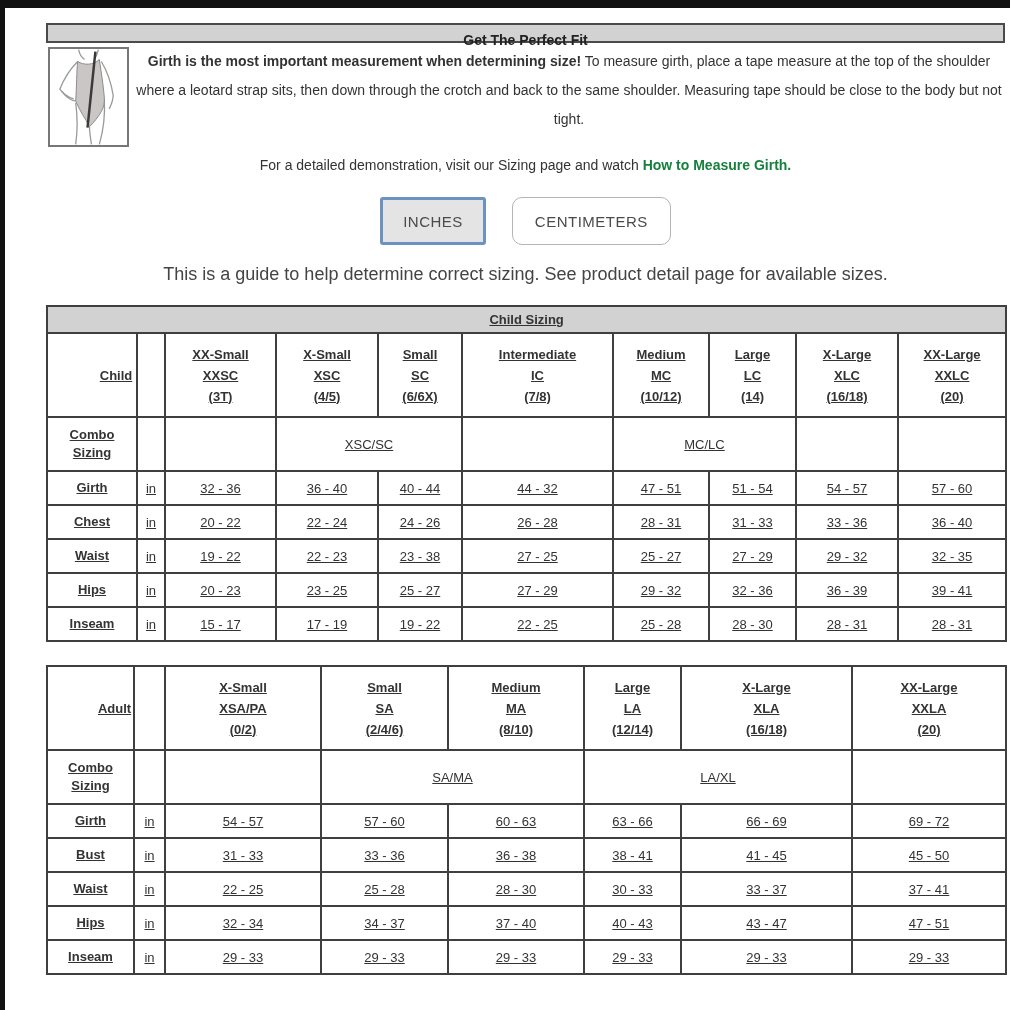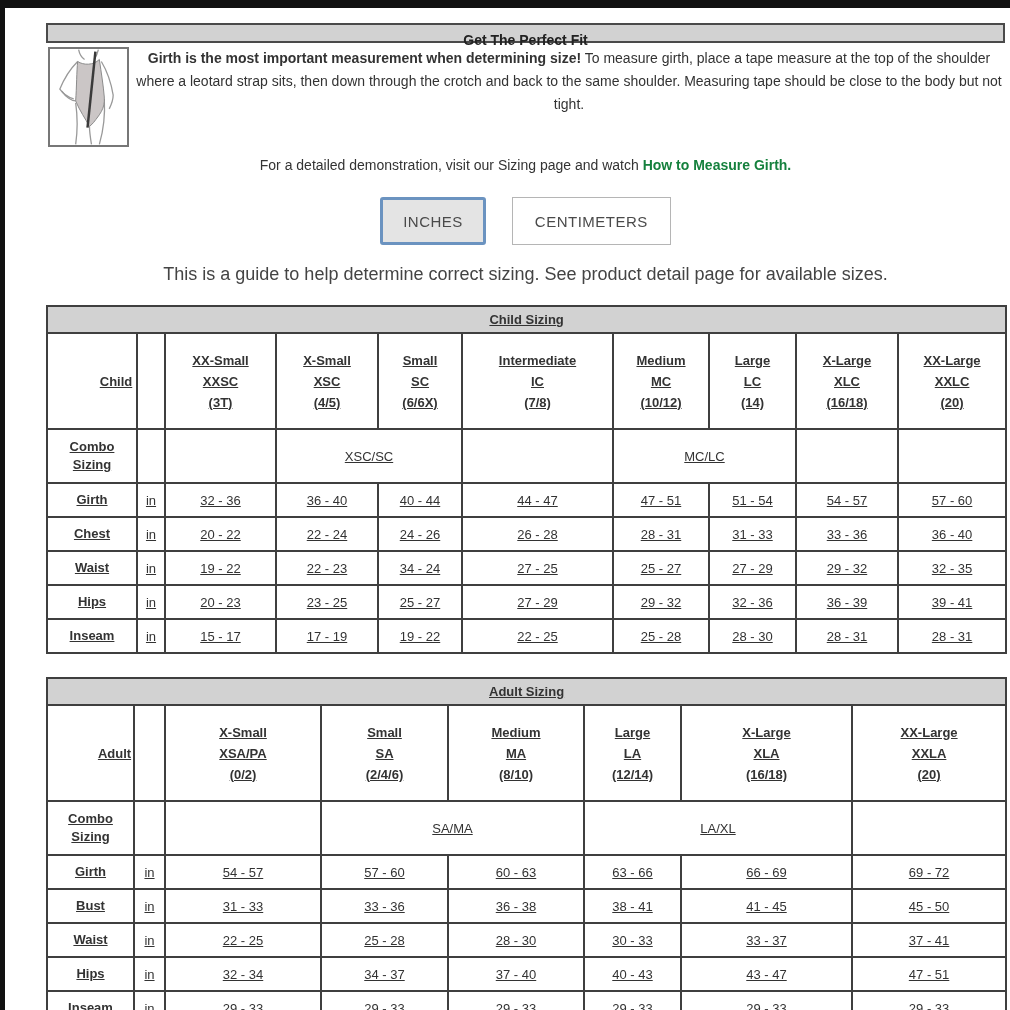--- a/index.html
+++ b/index.html
@@ -6,39 +6,39 @@
   html,body { width:1010px; height:1010px; background:#fff; font-family:"Liberation Sans", sans-serif; color:#333; position:relative; overflow:hidden; }
   .top-bar  { position:absolute; top:0; left:0; width:1010px; height:8px; background:#111; }
   .left-bar { position:absolute; top:8px; left:0; width:5px; height:1002px; background:#111; }
   .content  { position:absolute; left:46px; top:23px; width:959px; }
 
   .banner { height:20px; background:#d2d2d2; border:2px solid #4a4a4a; text-align:center;
             line-height:30px; font-weight:bold; font-size:14px; color:#222; }
 
   .intro-row { display:flex; margin-top:4px; align-items:flex-start; }
   .figure-box { width:81px; height:100px; border:2px solid #777; background:#fff; flex:0 0 auto; margin-left:2px; }
-  .intro-text { flex:1; text-align:center; font-size:14px; line-height:23px; padding-left:4px; }
+  .intro-text { flex:1; text-align:center; font-size:14px; line-height:29px; padding-left:4px; }
 
   .demo-line { text-align:center; font-size:14px; margin-top:10px; }
   .demo-line b { color:#15803d; }
 
   .btn-row { display:flex; justify-content:center; gap:26px; margin-top:24px; }
   .unit-btn { height:48px; font-size:15px; color:#4a4a4a; display:flex; align-items:center; justify-content:center;
-              background:#fff; border:1px solid #b5b5b5; border-radius:0; padding:0 22px;
+              background:#fff; border:1px solid #b5b5b5; border-radius:10px; padding:0 22px;
               font-family:"Liberation Sans", sans-serif; cursor:pointer; letter-spacing:0.5px; }
   .unit-btn.selected { background:#e4e4e4; border:3px solid #6b93c0; border-radius:3px; padding:0 20px; }
 
   .note-line { text-align:center; font-size:18px; color:#444; margin-top:19px; }
 
   table.sizing { border-collapse:collapse; table-layout:fixed; width:959px; margin-top:20px;text-decoration:underline; }
   table.sizing.adult-gap { margin-top:23px; }
   table.sizing td { border:2px solid #3f3f3f; text-align:center; vertical-align:middle;
                     font-size:13px; color:#333; overflow:hidden; }
   td.t-title { height:27px; background:#d2d2d2; font-weight:bold; font-size:13.5px; color:#222; }
-  tr.hdr td  { height:96px; font-weight:bold; line-height:21px; }
+  tr.hdr td  { height:84px; font-weight:bold; line-height:21px; }
   tr.hdr td.blanku, tr.combo td.blanku { font-weight:normal; }
   tr.combo td { height:54px; }
   td.corner  { font-weight:bold;padding-left:48px; }
   td.rlabel  { font-weight:bold; line-height:18px; }
   tr.datar td { height:34px; }
   td.tk { border-left-width:4px; }
 </style>
 </head>
 <body>
 
@@ -116,21 +116,21 @@
           <td class="ccell" colspan="2">MC/LC</td>
           <td class="ccell"></td>
           <td class="ccell"></td>
         </tr>
         <tr class="datar">
           <td class="rlabel">Girth</td>
           <td class="ucell">in</td>
           <td class="vcell">32 - 36</td>
           <td class="vcell">36 - 40</td>
           <td class="vcell">40 - 44</td>
-          <td class="vcell">44 - 47</td>
+          <td class="vcell">44 - 32</td>
           <td class="vcell">47 - 51</td>
           <td class="vcell">51 - 54</td>
           <td class="vcell">54 - 57</td>
           <td class="vcell">57 - 60</td>
         </tr>
         <tr class="datar">
           <td class="rlabel">Chest</td>
           <td class="ucell">in</td>
           <td class="vcell">20 - 22</td>
           <td class="vcell">22 - 24</td>
@@ -139,21 +139,21 @@
           <td class="vcell">28 - 31</td>
           <td class="vcell">31 - 33</td>
           <td class="vcell">33 - 36</td>
           <td class="vcell">36 - 40</td>
         </tr>
         <tr class="datar">
           <td class="rlabel">Waist</td>
           <td class="ucell">in</td>
           <td class="vcell">19 - 22</td>
           <td class="vcell">22 - 23</td>
-          <td class="vcell">34 - 24</td>
+          <td class="vcell">23 - 38</td>
           <td class="vcell">27 - 25</td>
           <td class="vcell">25 - 27</td>
           <td class="vcell">27 - 29</td>
           <td class="vcell">29 - 32</td>
           <td class="vcell">32 - 35</td>
         </tr>
         <tr class="datar">
           <td class="rlabel">Hips</td>
           <td class="ucell">in</td>
           <td class="vcell">20 - 23</td>
@@ -184,23 +184,20 @@
         <col style="width:87px">
         <col style="width:31px">
         <col style="width:156px">
         <col style="width:127px">
         <col style="width:136px">
         <col style="width:97px">
         <col style="width:171px">
         <col style="width:154px">
       </colgroup>
       <tbody>
-        <tr>
-          <td class="t-title" colspan="8">Adult Sizing</td>
-        </tr>
         <tr class="hdr">
           <td class="corner">Adult</td>
           <td class="blanku"></td>
           <td class="hcell">X-Small<br>XSA/PA<br>(0/2)</td>
           <td class="hcell">Small<br>SA<br>(2/4/6)</td>
           <td class="hcell">Medium<br>MA<br>(8/10)</td>
           <td class="hcell">Large<br>LA<br>(12/14)</td>
           <td class="hcell">X-Large<br>XLA<br>(16/18)</td>
           <td class="hcell tk">XX-Large<br>XXLA<br>(20)</td>
         </tr>

